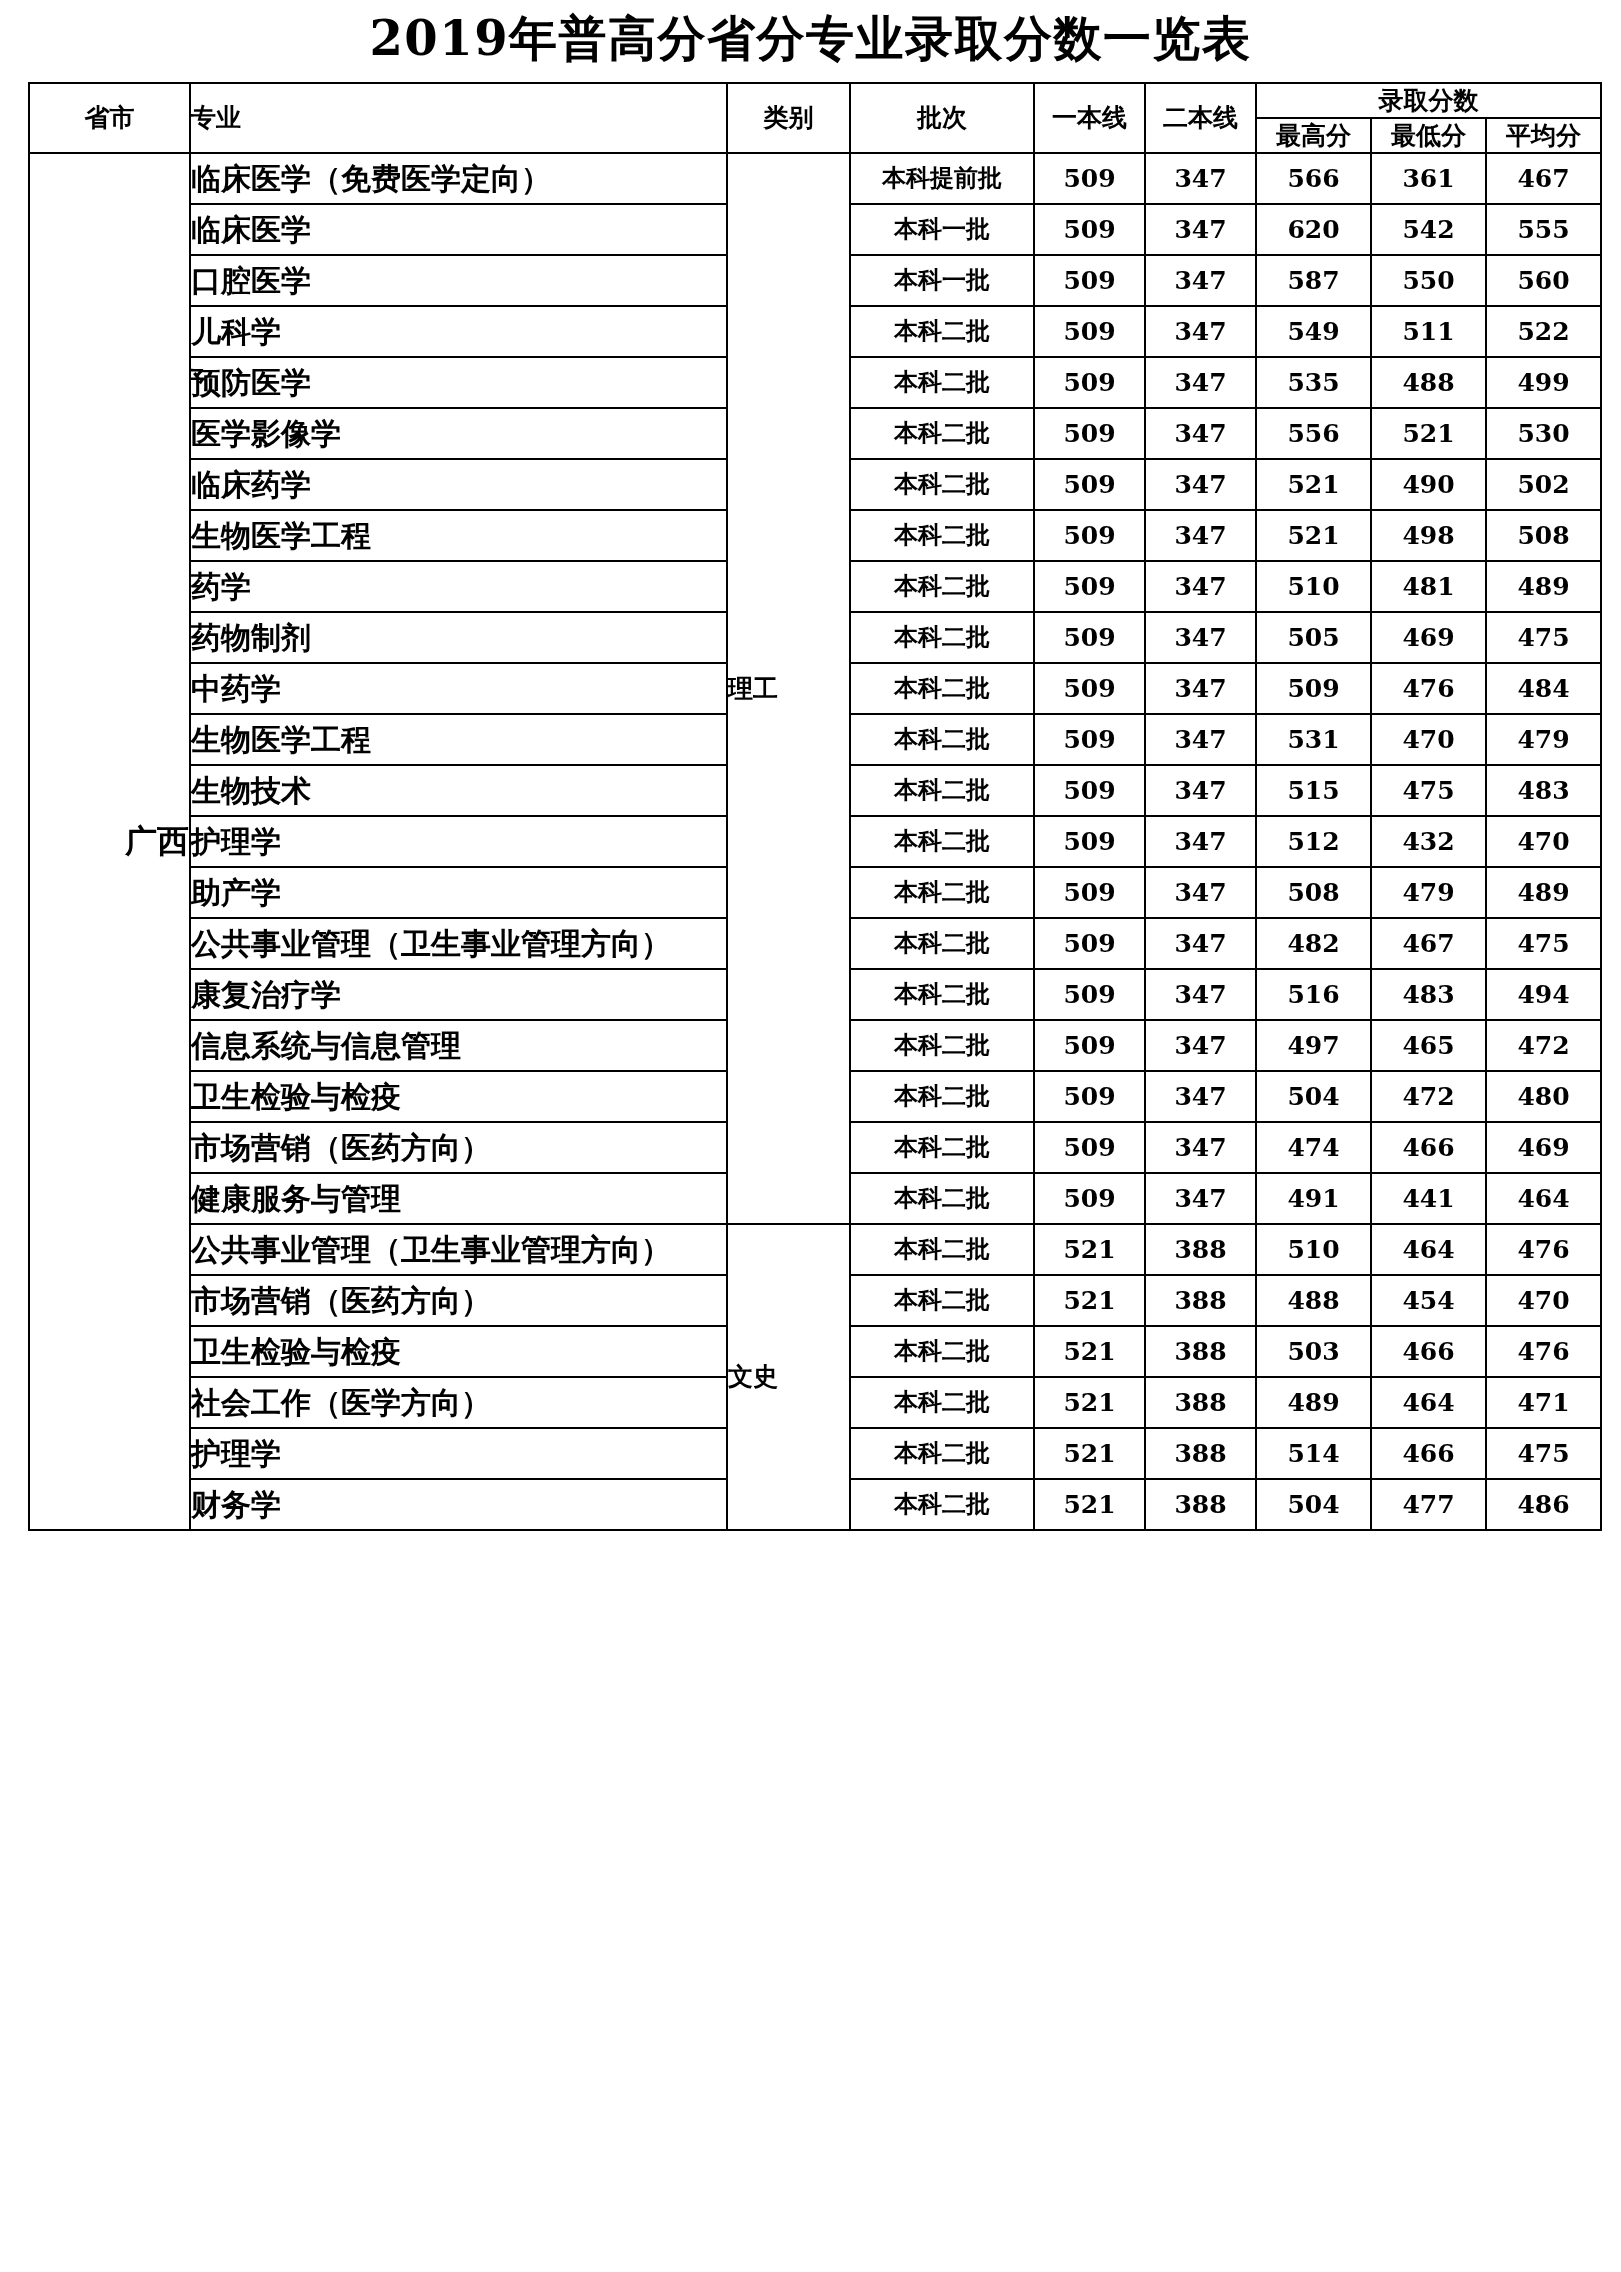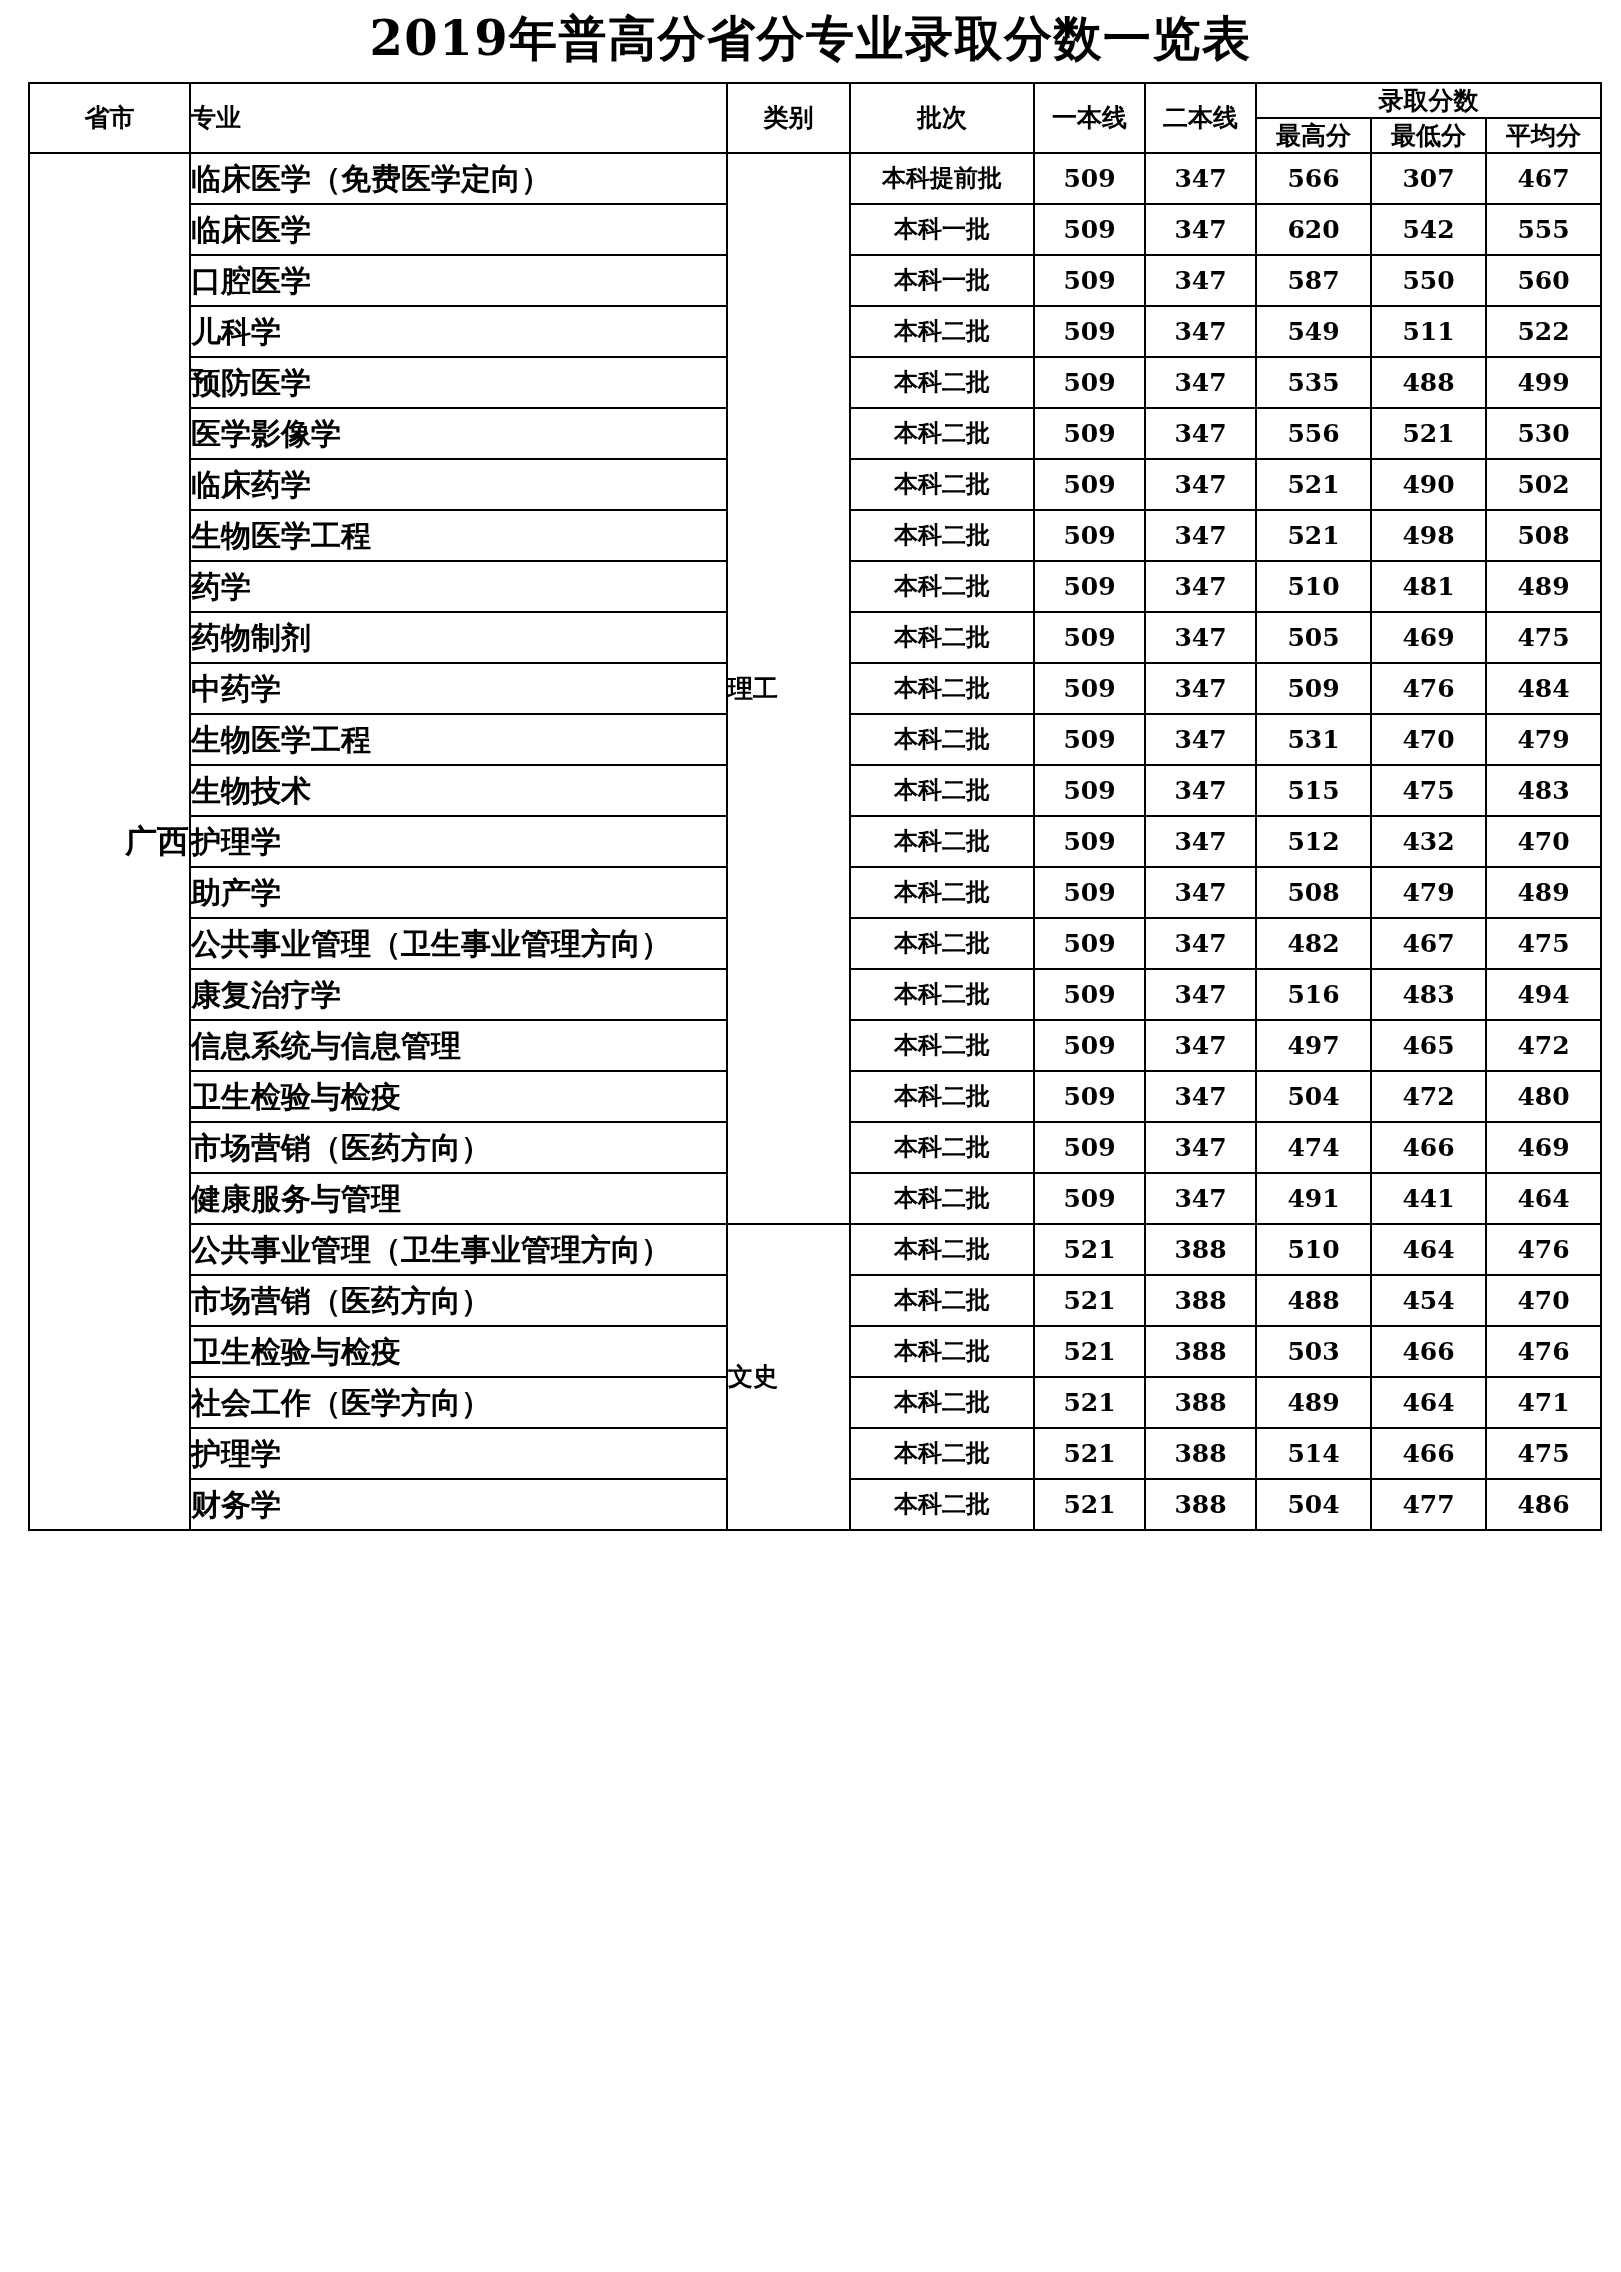--- a/index.html
+++ b/index.html
@@ -144,21 +144,21 @@
       </thead>
       <tbody id="table-body">
           <tr>
             <td class="prov" rowspan="27">广西</td>
             <td class="major">临床医学（免费医学定向）</td>
             <td class="cat" rowspan="21">理工</td>
             <td class="batch">本科提前批</td>
             <td class="num">509</td>
             <td class="num">347</td>
             <td class="num">566</td>
-            <td class="num">307</td>
+            <td class="num">361</td>
             <td class="num">467</td>
           </tr>
           <tr>
             <td class="major">临床医学</td>
             <td class="batch">本科一批</td>
             <td class="num">509</td>
             <td class="num">347</td>
             <td class="num">620</td>
             <td class="num">542</td>
             <td class="num">555</td>

